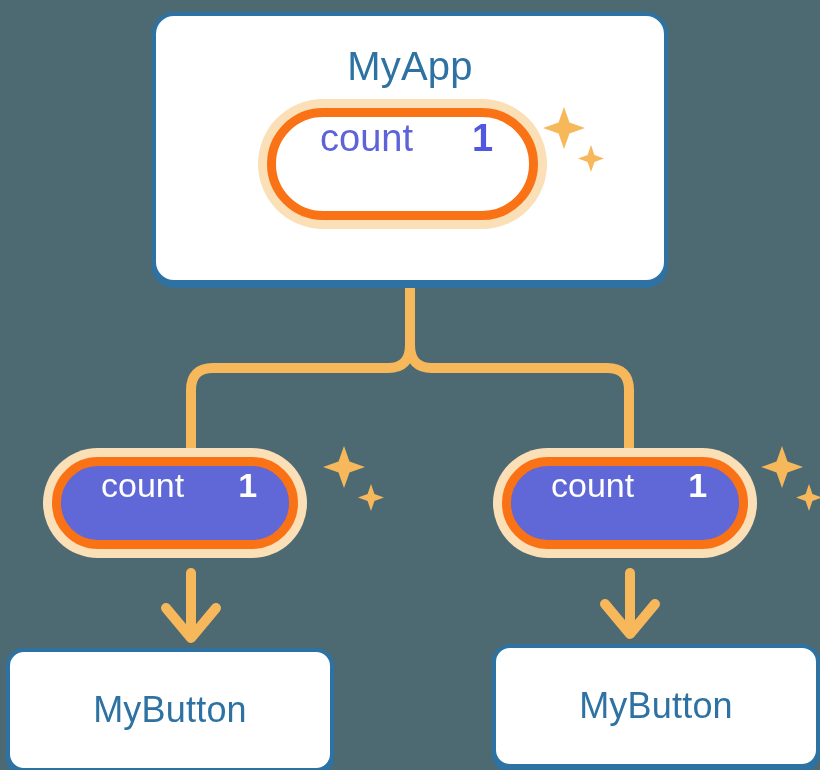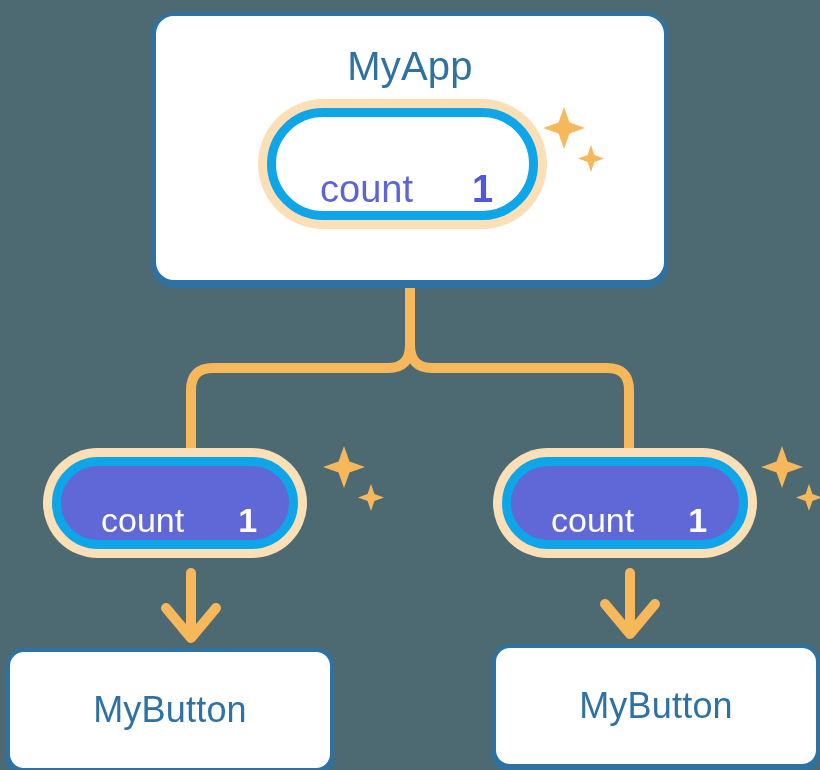--- a/index.html
+++ b/index.html
@@ -76,25 +76,25 @@
 
   
   .pill-wrap {
     position: absolute;
     display: flex;
     align-items: center;
   }
 
   .pill {
     display: flex;
-    align-items: flex-end;
+    align-items: flex-start;
     border-radius: 999px;
     box-sizing: border-box;
     
-    border: 9px solid #0ea5e9;
+    border: 9px solid #f97316;
     box-shadow: 0 0 0 9px #fbdfb6;
     overflow: hidden;
     position: relative;
   }
 
   .pill-cell {
     display: flex;
     align-items: center;
     justify-content: center;
     box-sizing: border-box;

